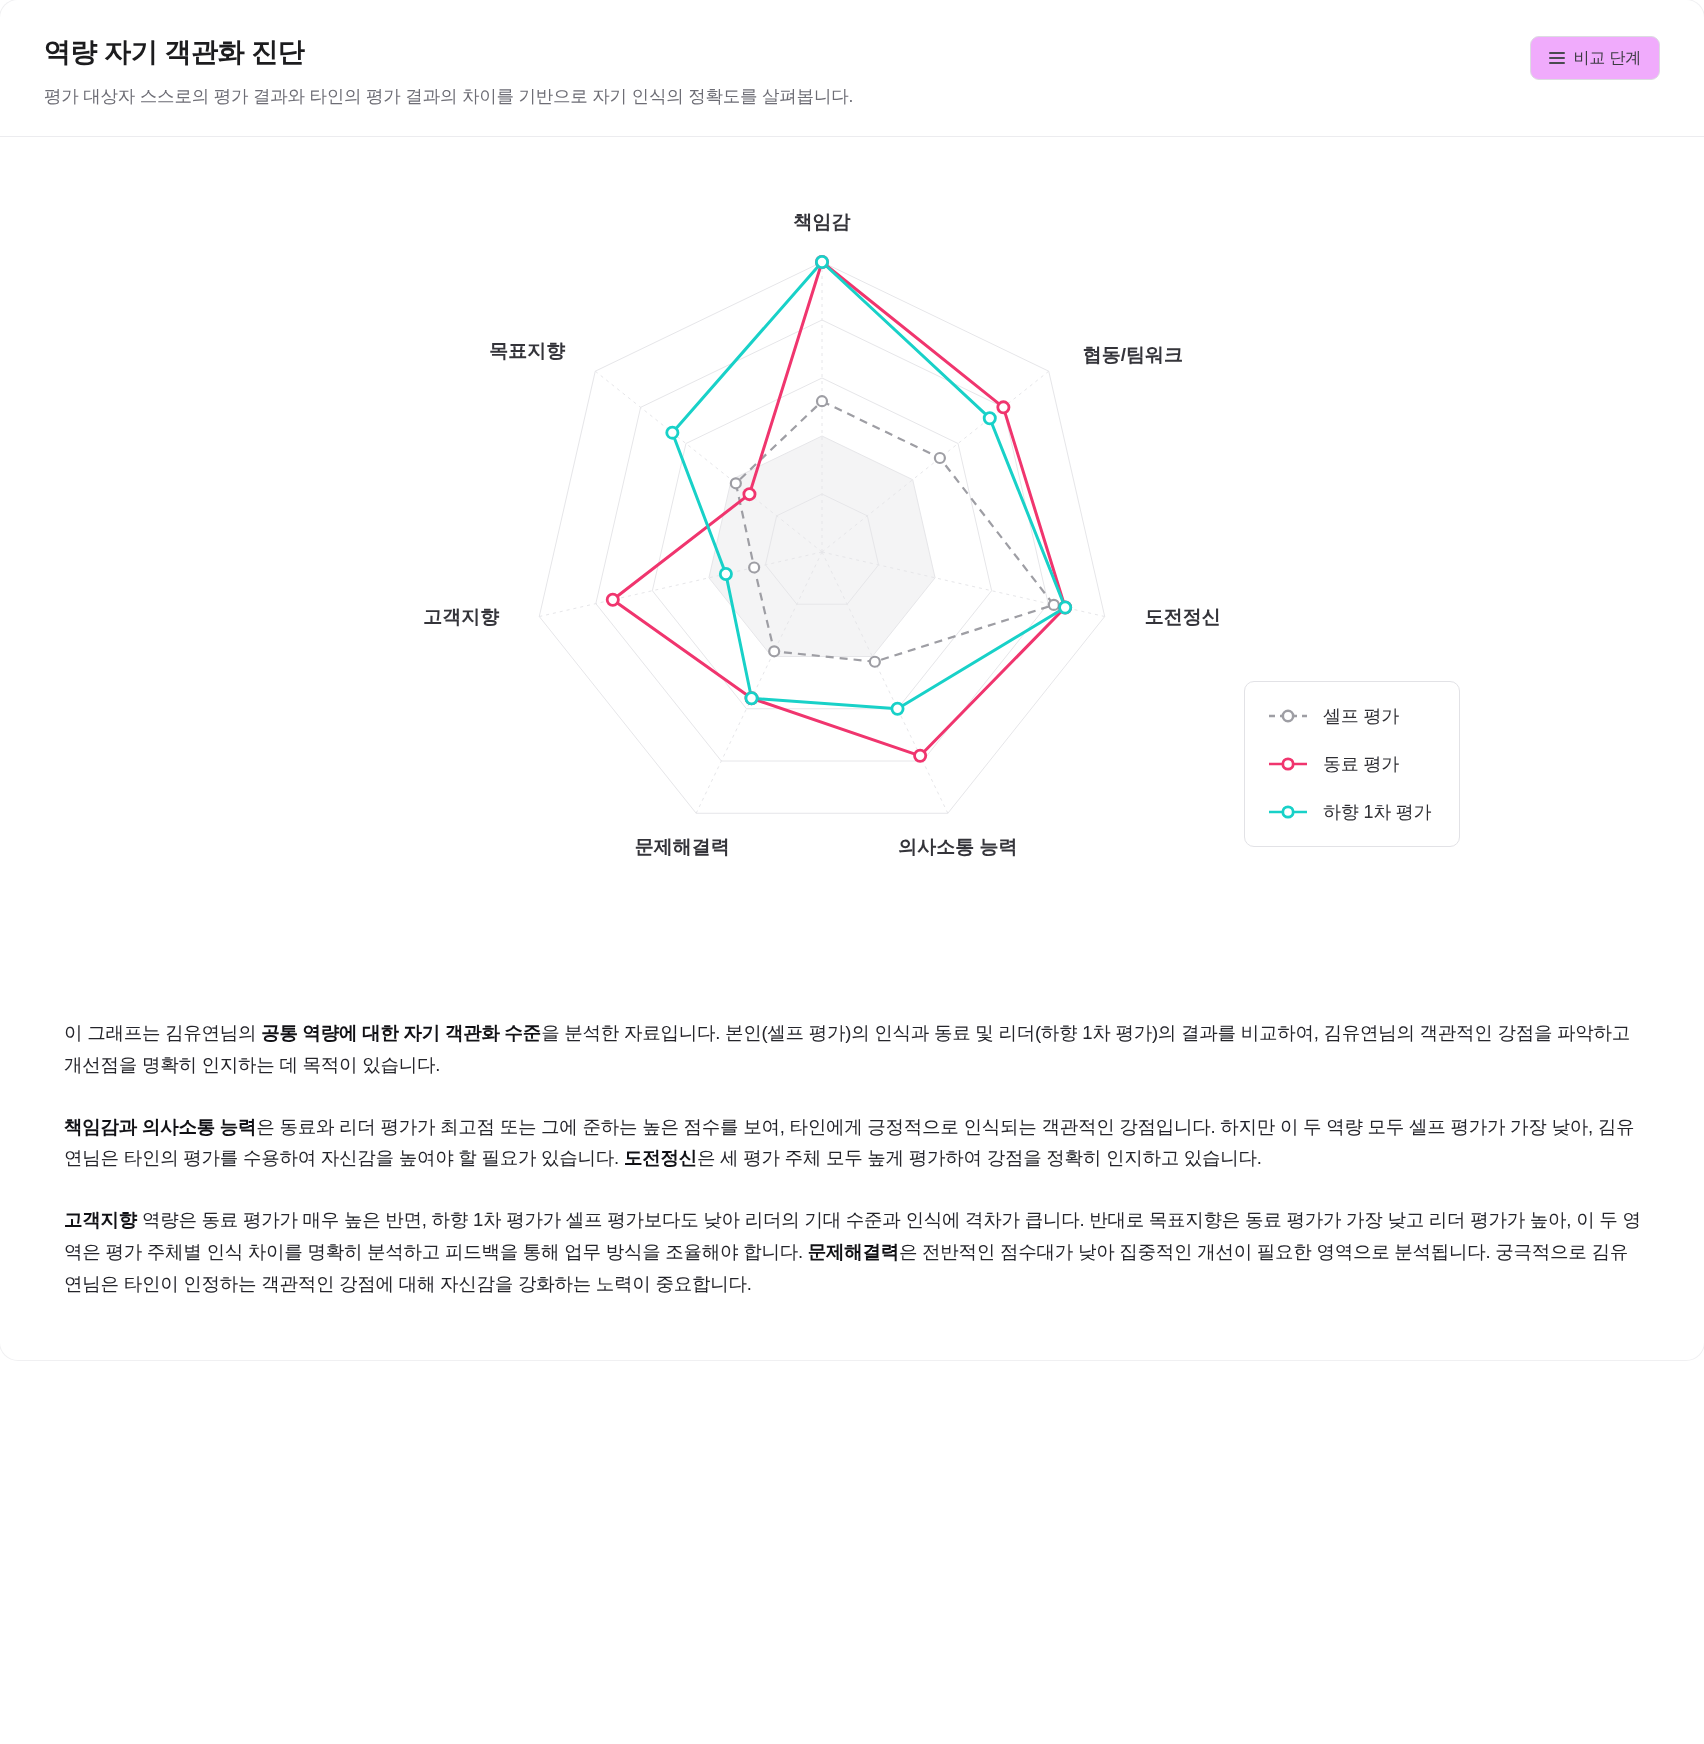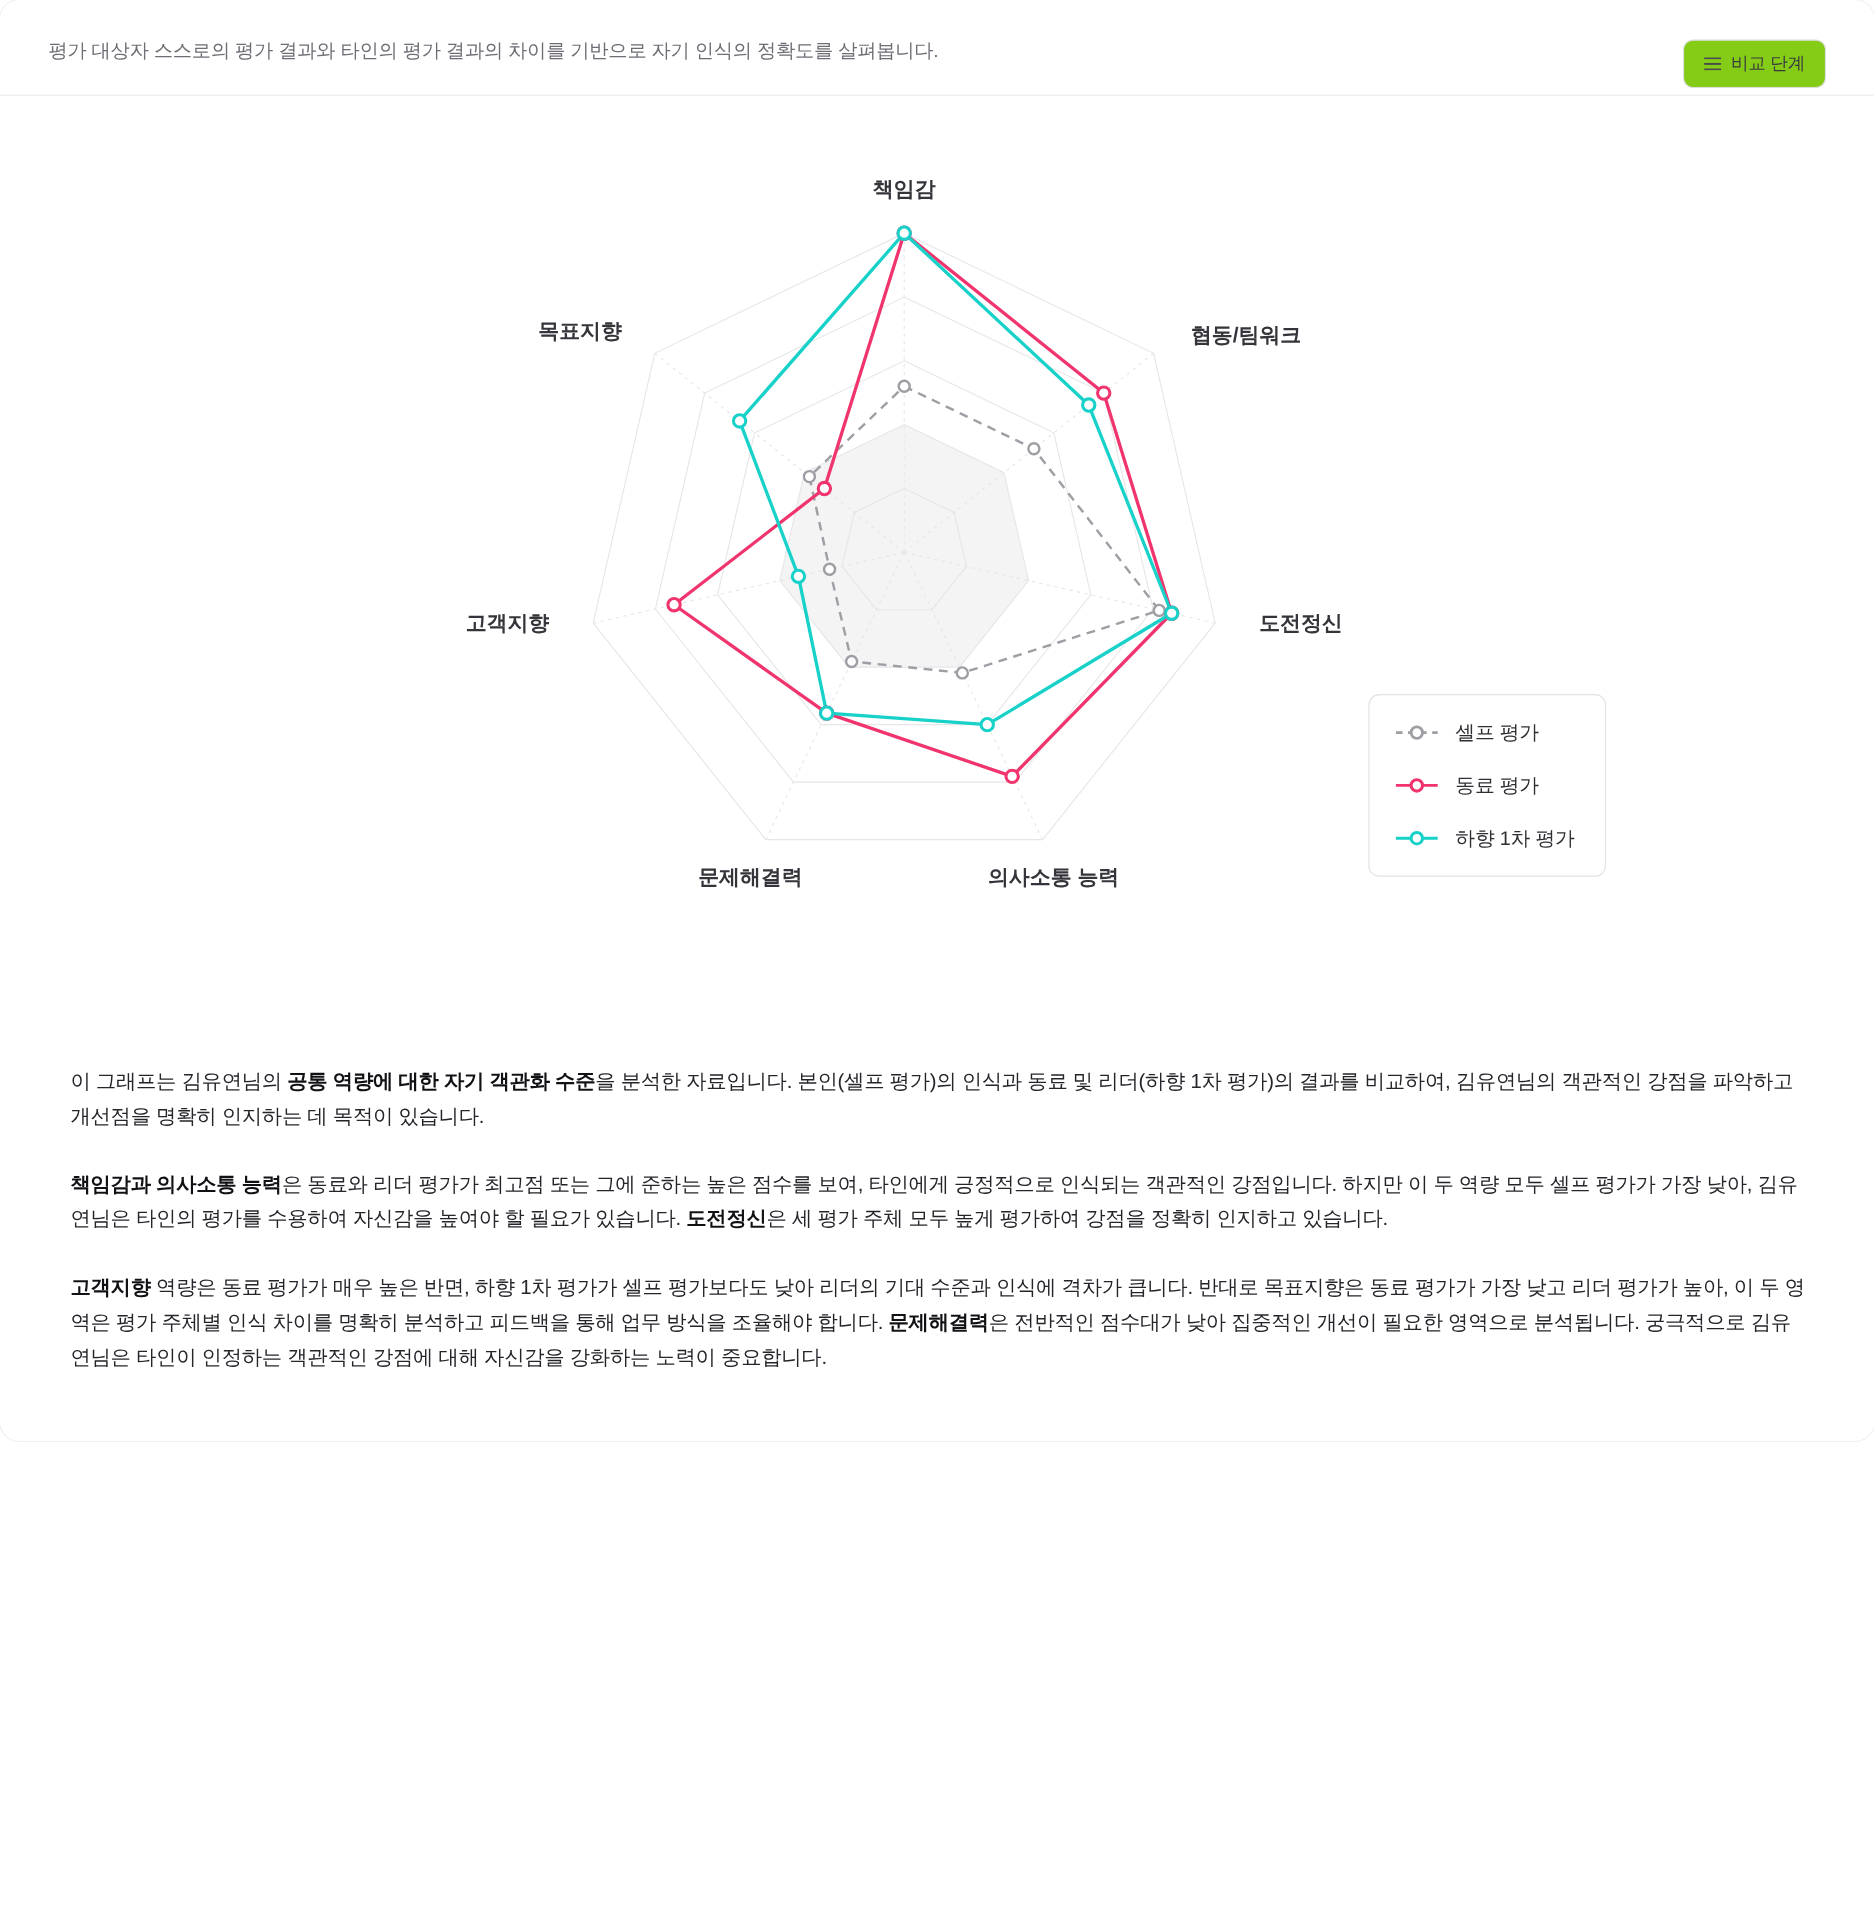--- a/index.html
+++ b/index.html
@@ -44,21 +44,21 @@
     position: absolute;
     top: 36px;
     right: 44px;
     height: 44px;
     display: inline-flex;
     align-items: center;
     gap: 9px;
     padding: 0 18px;
     border: 1px solid #dcdce1;
     border-radius: 9px;
-    background: #84cc16;
+    background: #f0abfc;
     font-size: 16px;
     color: #3a3a40;
     cursor: pointer;
     letter-spacing: -0.2px;
     text-align: right;
   }
   .compare-btn .filter-icon {
     display: inline-block;
     width: 16px; height: 12px;
     position: relative;
@@ -126,20 +126,21 @@
   .narrative p:last-child { margin-bottom: 0; }
   .narrative b { font-weight: bold; color: #111115; }
 </style>
 </head>
 <body>
 
 <div class="page">
   <div class="card">
 
     <div class="header">
+      <h1>역량 자기 객관화 진단</h1>
       <p class="subtitle">평가 대상자 스스로의 평가 결과와 타인의 평가 결과의 차이를 기반으로 자기 인식의 정확도를 살펴봅니다.</p>
       <button class="compare-btn">
         <span class="filter-icon">
             <i></i>
             <i></i>
             <i></i>
           </span>
         <span>비교 단계</span>
       </button>
     </div>

